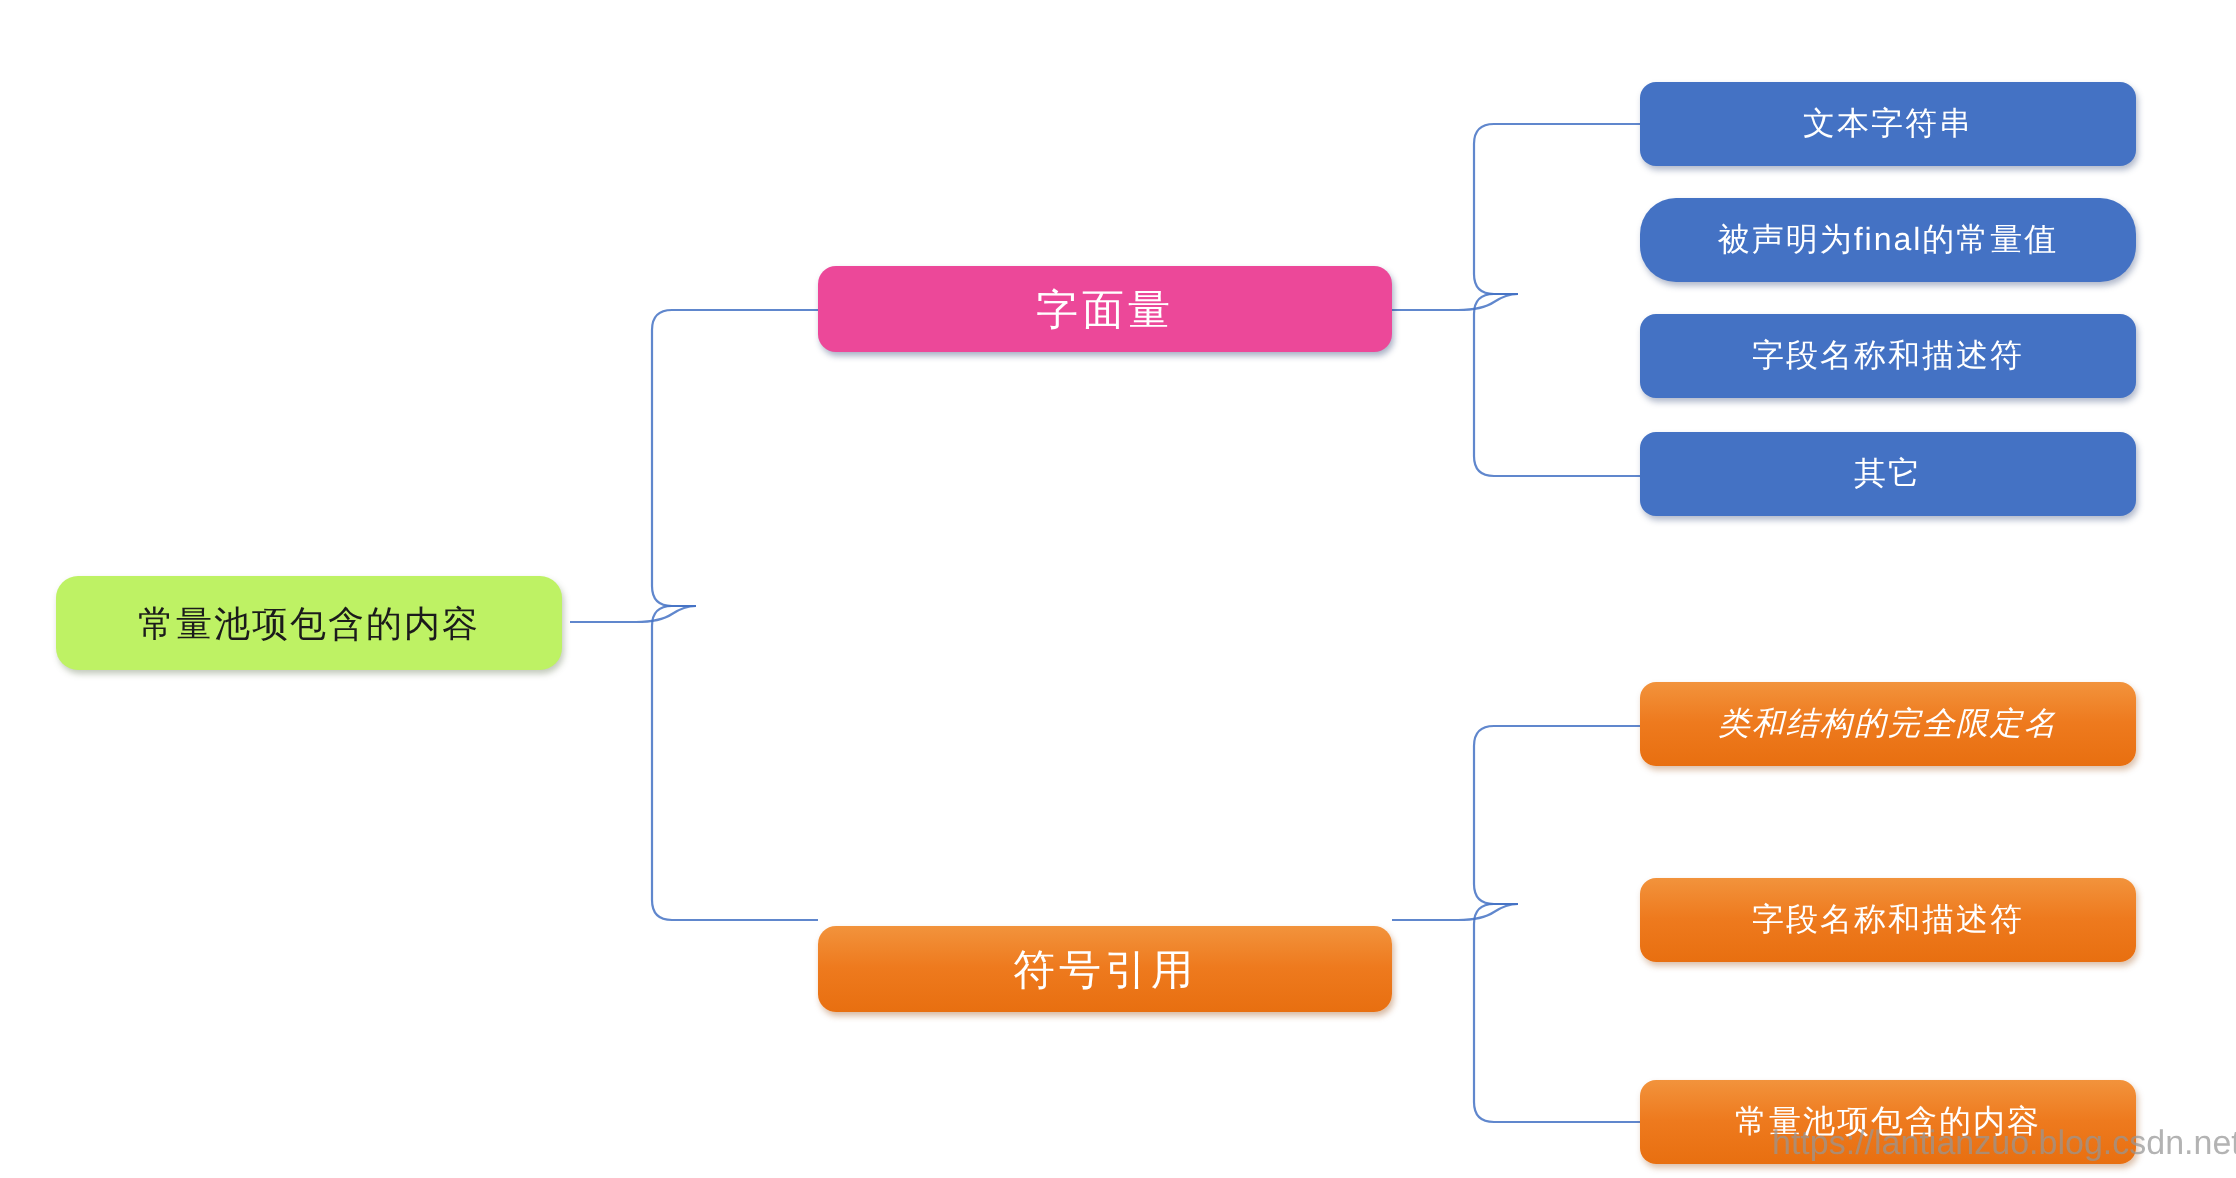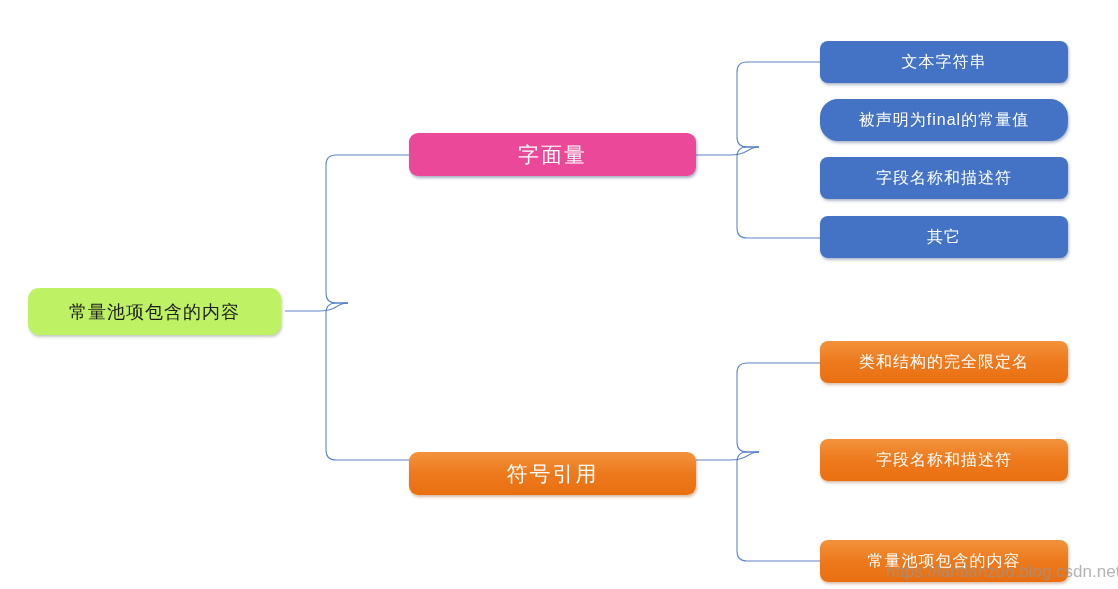--- a/index.html
+++ b/index.html
@@ -63,21 +63,21 @@
     font-size: 21px;
     letter-spacing: 2px;
   }
   .node-branch.blue {
     top: 133px;
     background: #ec4899;
     box-shadow: 1px 2px 3px rgba(40,60,110,0.40);
     text-align: right;
   }
   .node-branch.orange {
-    top: 452px;
+    top: 463px;
     background: linear-gradient(180deg, #f2933c 0%, #ee7a1e 48%, #e86f10 100%);
     box-shadow: 1px 2px 3px rgba(150,70,10,0.38);
   }
 
   
   .node-leaf {
     left: 820px;
     width: 248px;
     height: 42px;
     border-radius: 8px;
@@ -132,19 +132,19 @@
 
   <div class="node node-branch blue">字面量</div>
 
   <div class="node node-leaf blue" style="top:41px;">文本字符串</div>
   <div class="node node-leaf blue" style="top:99px;border-radius:18px;">被声明为final的常量值</div>
   <div class="node node-leaf blue" style="top:157px;">字段名称和描述符</div>
   <div class="node node-leaf blue" style="top:216px;">其它</div>
 
   <div class="node node-branch orange">符号引用</div>
 
-  <div class="node node-leaf orange" style="top:341px;">类和结构的完全限定名</div>
+  <div class="node node-leaf orange" style="top:341px;font-style:italic;">类和结构的完全限定名</div>
   <div class="node node-leaf orange" style="top:439px;text-align:center;">字段名称和描述符</div>
   <div class="node node-leaf orange" style="top:540px;">常量池项包含的内容</div>
 
   <div class="watermark">https://lantianzuo.blog.csdn.net</div>
 
 </div>
 
 </body></html>

